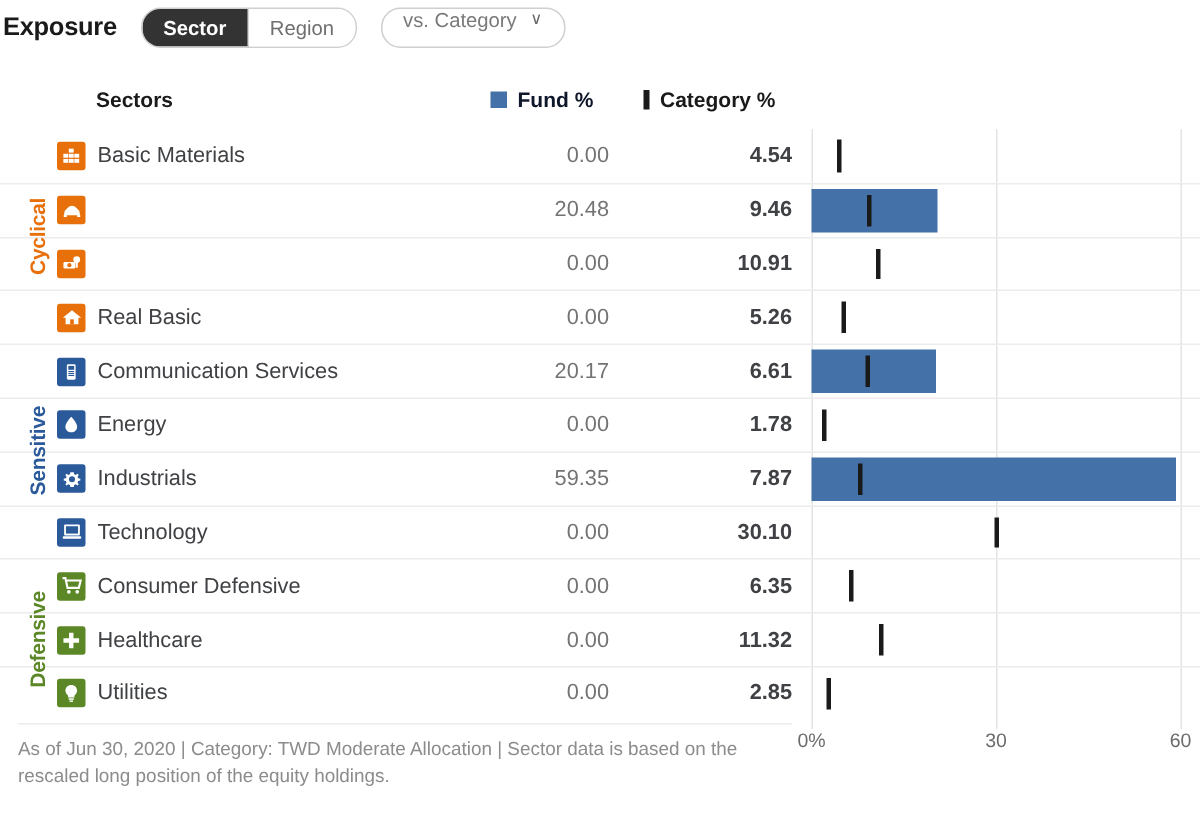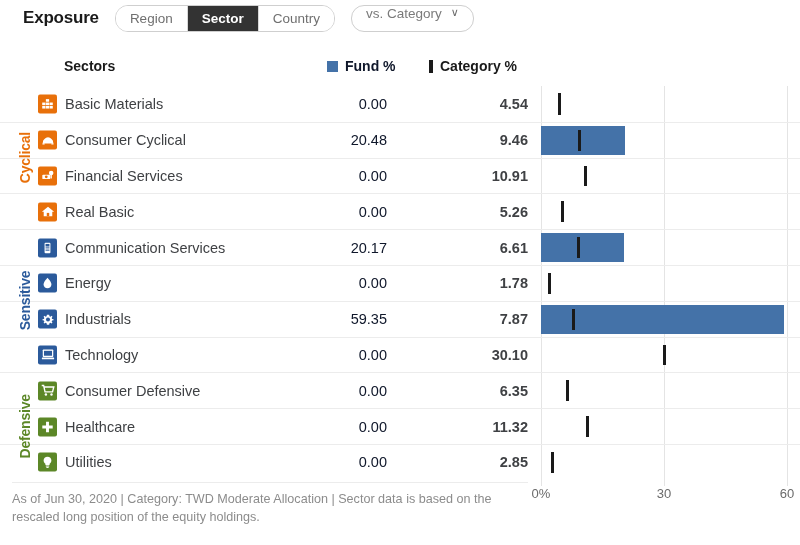--- a/index.html
+++ b/index.html
@@ -12,21 +12,21 @@
     position:relative;
   }
 
   
   .toolbar{
     position:absolute; left:0; top:0; width:800px; height:36px;
     display:flex; align-items:center;
   }
   .exposure-title{
     font-size:17px; font-weight:bold; color:#1a1a1a;
-    margin-left:23px; letter-spacing:-0.2px;
+    margin-left:2px; letter-spacing:-0.2px;
   }
   .segmented{
     display:flex; margin-left:16px; height:25px;
     border-radius:13px; overflow:hidden;
     border:1px solid #cfcfcf; background:#fff;
   }
   .seg-btn{
     display:flex; align-items:center; justify-content:center;
     padding:0 14px; font-size:13.5px; color:#6f6f6f;
     background:#ffffff; border-right:1px solid #d8d8d8;
@@ -83,23 +83,23 @@
     width:19px; height:19px; border-radius:2px;
     display:flex; align-items:center; justify-content:center;
     color:#ffffff; font-size:12px; line-height:1;
   }
   .ic svg{display:block;}
   .sector-name{
     position:absolute; left:65px; top:50%; transform:translateY(-50%);
     font-size:14.5px; color:#3f4144; white-space:nowrap;
   }
   .fund-val{
-    position:absolute; left:289px; width:98px; text-align:right;
+    position:absolute; left:308px; width:98px; text-align:right;
     top:50%; transform:translateY(-50%);
-    font-size:14.5px; color:#0f172a;
+    font-size:14.5px; color:#737373;
   }
   .cat-val{
     position:absolute; left:410px; width:118px; text-align:right;
     top:50%; transform:translateY(-50%);
     font-size:14.5px; color:#3f4144;font-weight:bold;
   }
 
   
   .chart{
     position:absolute; left:532px; top:0; width:268px; height:100%;
@@ -149,23 +149,22 @@
     position:absolute; left:12px; top:482px; width:516px; height:1px;
     background:#ececec;
   }
 </style>
 </head>
 <body>
 
 <div class="toolbar">
   <div class="exposure-title">Exposure</div>
   <div class="segmented">
+    <div class="seg-btn active">Sector</div>
     <div class="seg-btn">Region</div>
-    <div class="seg-btn active">Sector</div>
-    <div class="seg-btn">Country</div>
   </div>
   <div class="dropdown">
     <span>vs. Category</span>
     <span class="chev">∨</span>
   </div>
 </div>
 
 <div class="table-head">
   <div class="th-sectors">Sectors</div>
   <div class="th-fund">
@@ -208,40 +207,38 @@
     </div>
     <div class="row">
       <div class="row-left">
         <span class="ic" style="background: rgb(232, 112, 10);">
           <svg width="14" height="14" viewBox="0 0 16 16">
             <path d="M2 10.5 Q2 7.6 4 6.4 Q5.6 4.2 8 4.2 Q10.4 4.2 12 6.4 Q14 7.6 14 10.5 L14 11.4 L2 11.4 Z" fill="white"></path>
             <rect x="1.6" y="11.2" width="2.6" height="1.5" rx="0.6" fill="white"></rect>
             <rect x="11.8" y="11.2" width="2.6" height="1.5" rx="0.6" fill="white"></rect>
           </svg>
         </span>
-        <span class="sector-name">Consumer Cyclical</span>
         <span class="fund-val">20.48</span>
         <span class="cat-val">9.46</span>
       </div>
       <div class="chart">
         <div class="bar" style="left: 9px; width: 83.968px; background: rgb(68, 114, 168);"></div>
         <div class="marker" style="left: 46.286px; background: rgb(26, 26, 26);"></div>
       </div>
     </div>
     <div class="row">
       <div class="row-left">
         <span class="ic" style="background: rgb(232, 112, 10);">
           <svg width="14" height="14" viewBox="0 0 16 16">
             <rect x="1.5" y="7" width="9" height="5" rx="1" fill="white"></rect>
             <circle cx="6" cy="9.5" r="1.6" fill="#E8700A"></circle>
             <circle cx="11.6" cy="5.2" r="2.6" fill="white"></circle>
             <rect x="10.8" y="6.4" width="1.6" height="5" fill="white"></rect>
           </svg>
         </span>
-        <span class="sector-name">Financial Services</span>
         <span class="fund-val">0.00</span>
         <span class="cat-val">10.91</span>
       </div>
       <div class="chart">
         <div class="marker" style="left: 52.231px; background: rgb(26, 26, 26);"></div>
       </div>
     </div>
     <div class="row">
       <div class="row-left">
         <span class="ic" style="background: rgb(232, 112, 10);">

